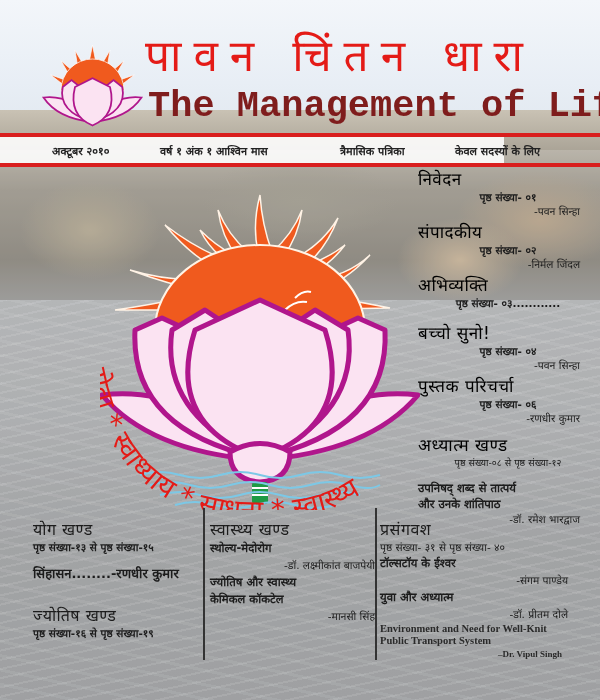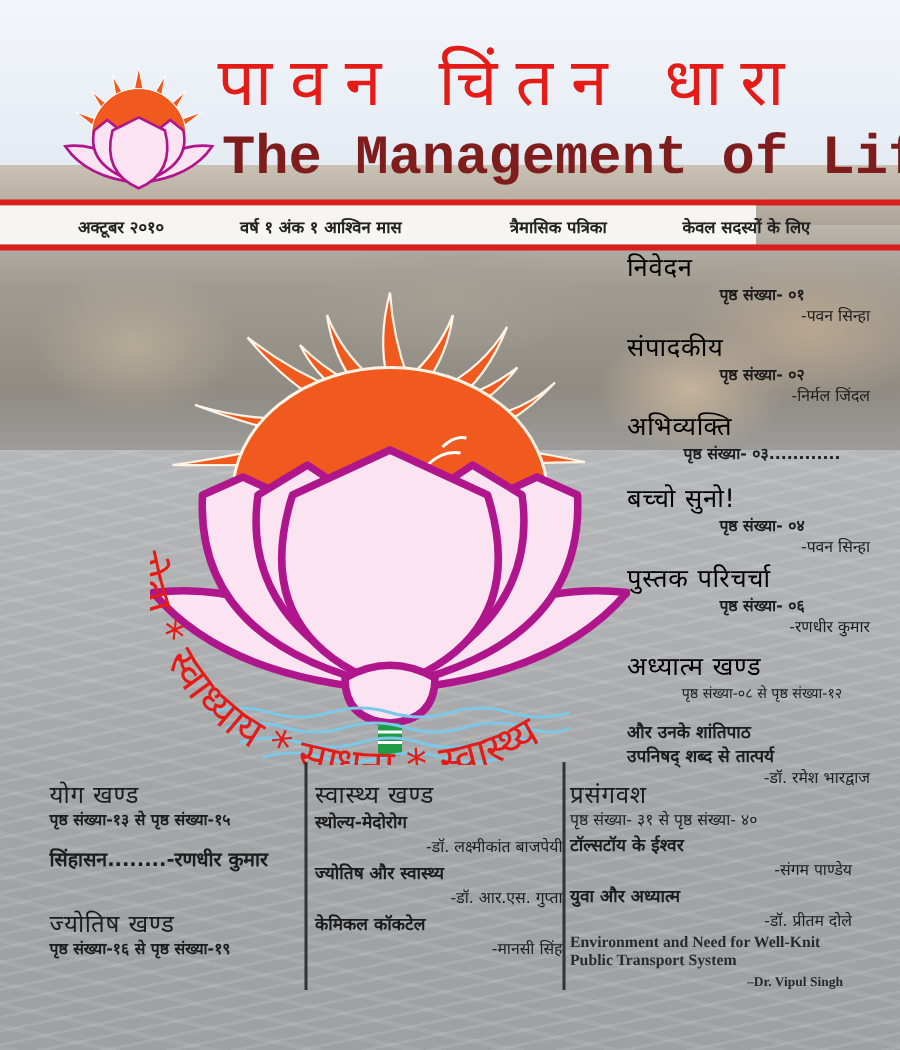--- a/index.html
+++ b/index.html
@@ -209,22 +209,22 @@
   <div class="toc-item">
     <div class="toc-title">पुस्तक परिचर्चा</div>
     <div class="toc-page">पृष्ठ संख्या- ०६</div>
     <div class="toc-author">-रणधीर कुमार</div>
   </div>
   <div class="gap6"></div>
   <div class="toc-item">
     <div class="toc-title">अध्यात्म खण्ड</div>
     <div class="toc-page" style="font-weight:normal;font-size:9.5px">पृष्ठ संख्या-०८ से पृष्ठ संख्या-१२</div>
     <div class="gap10"></div>
+    <div class="toc-desc">उपनिषद् शब्द से तात्पर्य</div>
     <div class="toc-desc">और उनके शांतिपाठ</div>
-    <div class="toc-desc">उपनिषद् शब्द से तात्पर्य</div>
     <div class="toc-author">-डॉ. रमेश भारद्वाज</div>
   </div>
 </div>
 
 <div class="bottom">
   <div class="vline v1"></div>
   <div class="vline v2"></div>
 
   <div class="col c1">
     <div class="sec-title">योग खण्ड</div>
@@ -234,21 +234,20 @@
     <div class="gap24"></div>
     <div class="sec-title">ज्योतिष खण्ड</div>
     <div class="sec-page">पृष्ठ संख्या-१६ से पृष्ठ संख्या-१९</div>
   </div>
 
   <div class="col c2">
     <div class="sec-title">स्वास्थ्य खण्ड</div>
     <div class="art-title">स्थोल्य-मेदोरोग</div>
     <div class="art-author">-डॉ. लक्ष्मीकांत बाजपेयी</div>
     <div class="art-title">ज्योतिष और स्वास्थ्य</div>
-    <div class="art-author">-डॉ. आर.एस. गुप्ता</div>
     <div class="art-title">केमिकल कॉकटेल</div>
     <div class="art-author">-मानसी सिंह</div>
   </div>
 
   <div class="col c3">
     <div class="sec-title">प्रसंगवश</div>
     <div class="sec-page" style="font-weight:normal">पृष्ठ संख्या- ३१ से पृष्ठ संख्या- ४०</div>
     <div class="art-title">टॉल्सटॉय के ईश्वर</div>
     <div class="art-author" style="padding-right:22px">-संगम पाण्डेय</div>
     <div class="art-title">युवा और अध्यात्म</div>

